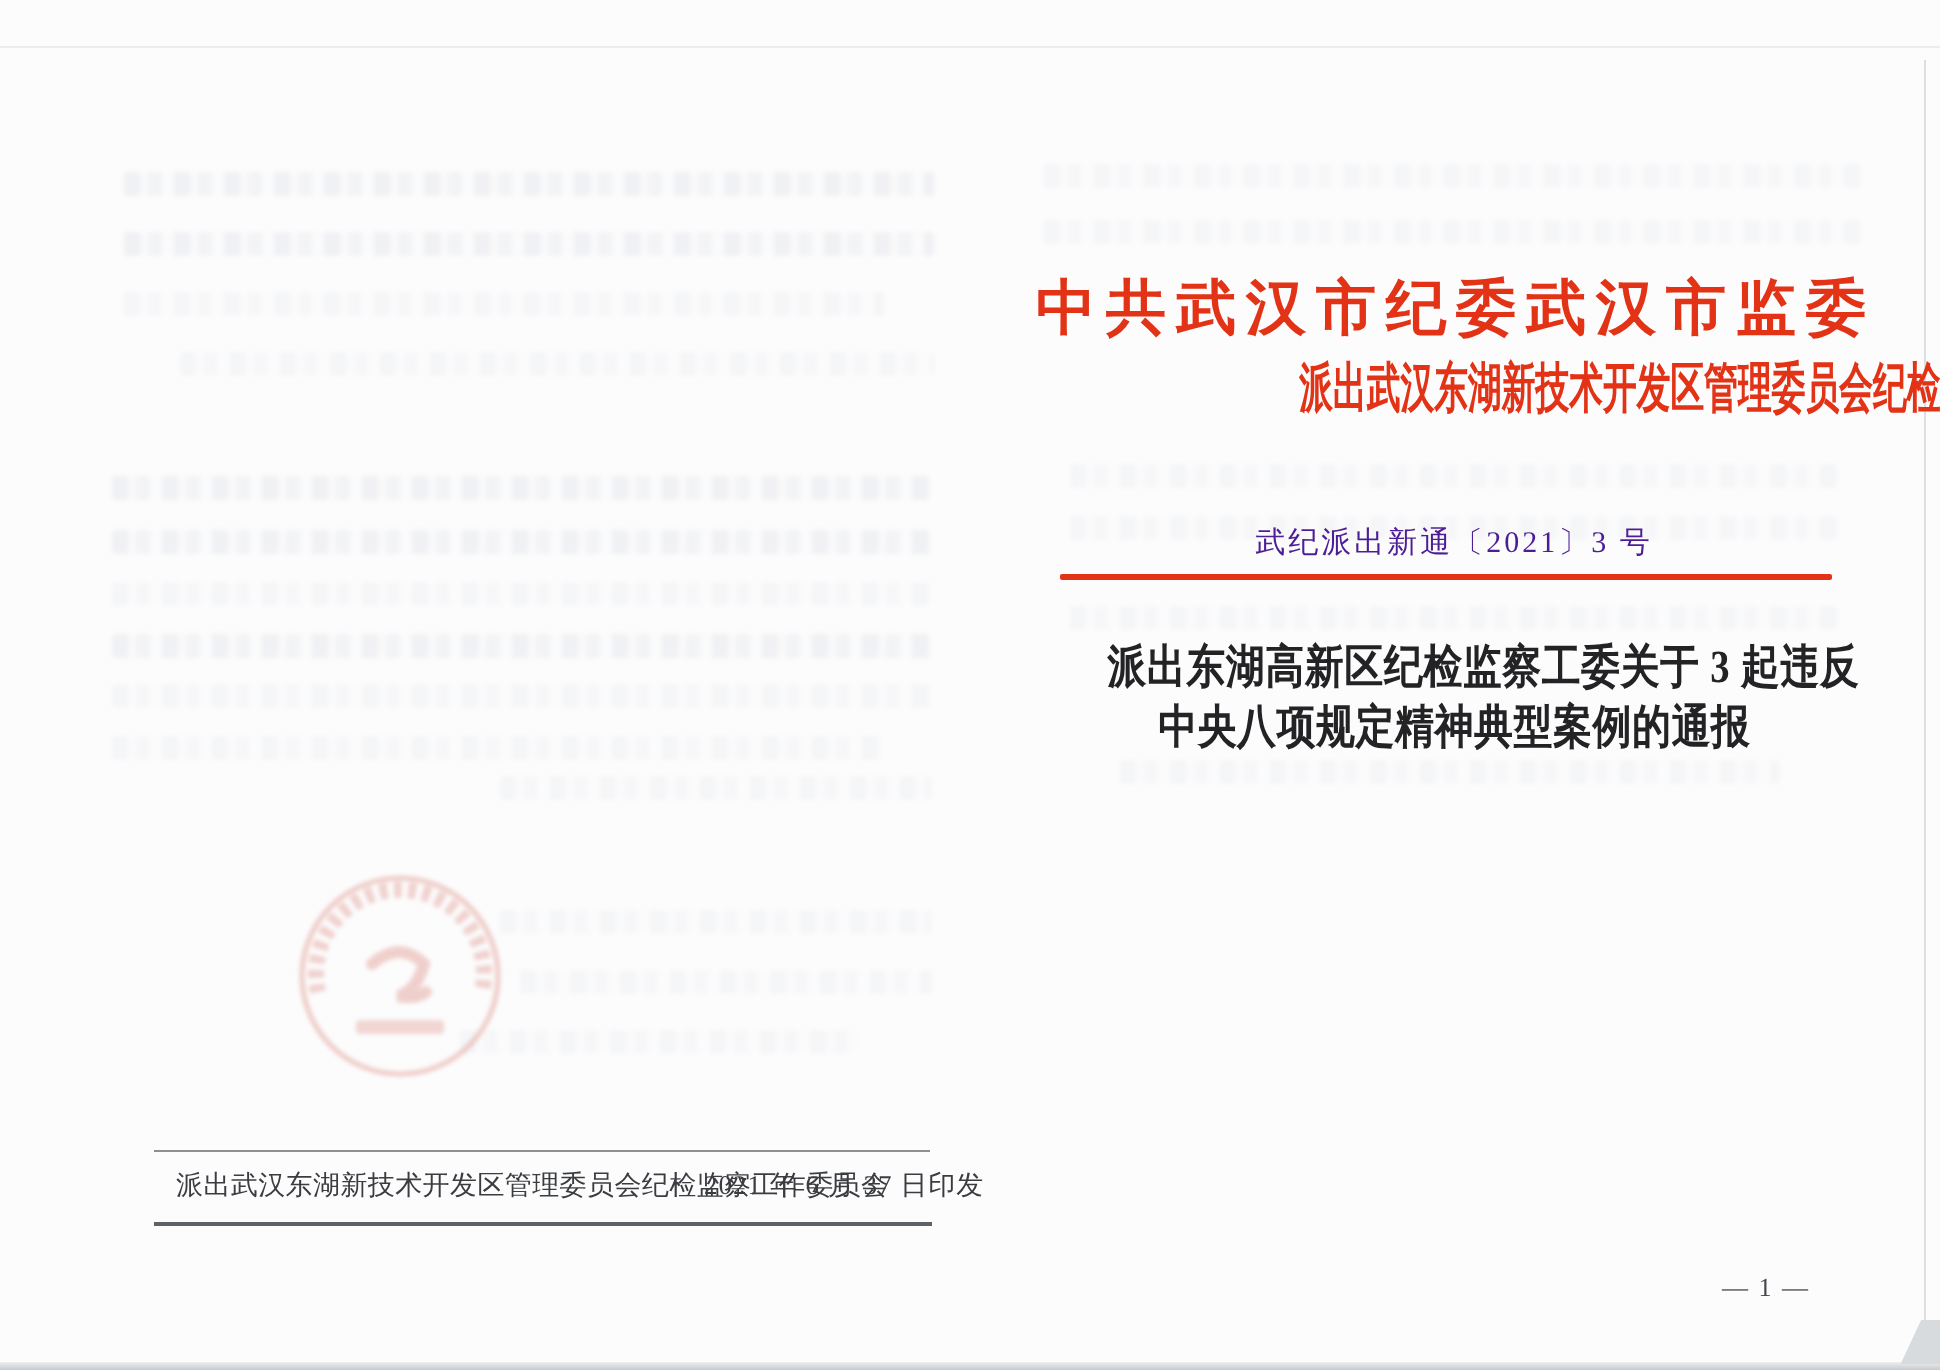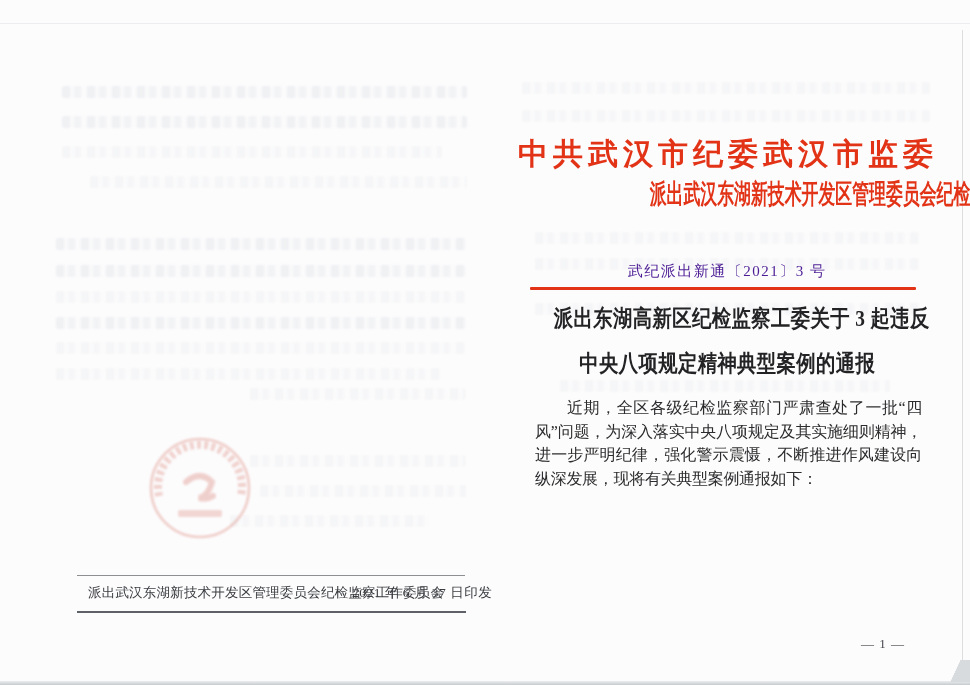--- a/index.html
+++ b/index.html
@@ -38,21 +38,21 @@
   .hdr2 span{
     display:inline-block;white-space:nowrap;font-size:27px;font-weight:bold;color:#e23317;
     transform:scaleX(0.625);transform-origin:50% 50%;
   }
   .docnum{position:absolute;top:262px;left:518px;width:418px;text-align:center;
     font-size:15px;color:#4c1d95;letter-spacing:1.5px;}
   .red-rule{position:absolute;top:287px;left:530px;width:386px;height:3px;background:#e23317;border-radius:1px;}
   .doc-title{position:absolute;left:518px;width:418px;text-align:center;color:#232325;font-weight:bold;}
   .doc-title span{display:inline-block;white-space:nowrap;font-size:23px;
     transform:scaleX(0.84);transform-origin:50% 50%;letter-spacing:0.5px;}
-  .title-l1{top:303px;}
+  .title-l1{top:318px;}
   .title-l2{top:348px;font-family:Liberation Serif, serif;}
   .body-text{
     position:absolute;left:535px;top:396px;width:387px;
     font-size:16px;line-height:23.7px;color:#2c2c2e;text-align:justify;
     letter-spacing:-0.3px;
   }
   .body-text p{margin:0;text-indent:2em;}
   .body-text .lead{font-weight:bold;color:#222;}
   .pagenum{position:absolute;top:636px;left:843px;width:80px;text-align:center;
     font-size:13px;color:#46484c;letter-spacing:1px;white-space:nowrap;}
@@ -120,19 +120,18 @@
     <div class="red-rule"></div>
 
     <div class="doc-title title-l1">
       <span>派出东湖高新区纪检监察工委关于 3 起违反</span>
     </div>
     <div class="doc-title title-l2">
       <span>中央八项规定精神典型案例的通报</span>
     </div>
 
     <div class="body-text">
-      <p>近期，全区各级纪检监察部门严肃查处了一批“四风”问题，为深入落实中央八项规定及其实施细则精神，进一步严明纪律，强化警示震慑，不断推进作风建设向纵深发展，现将有关典型案例通报如下：</p>
     </div>
 
     <div class="pagenum">— 1 —</div>
   </div>
 
 </div>
 
 </body></html>

